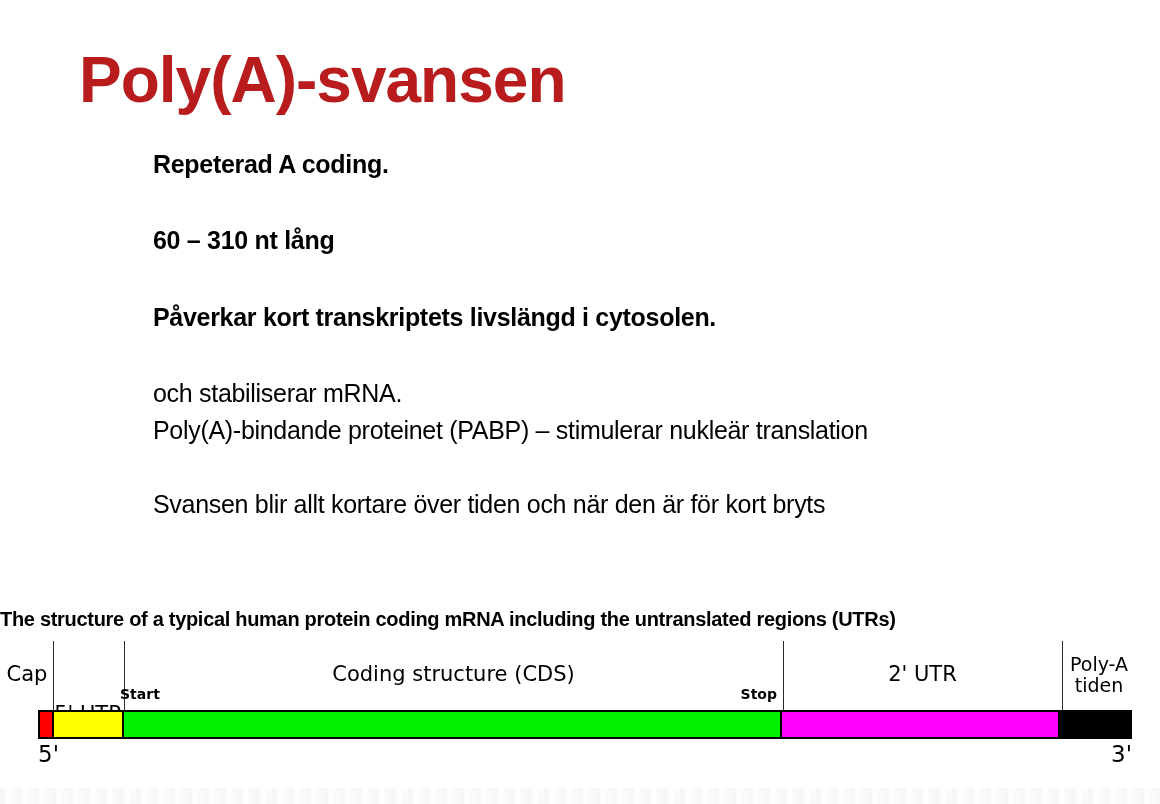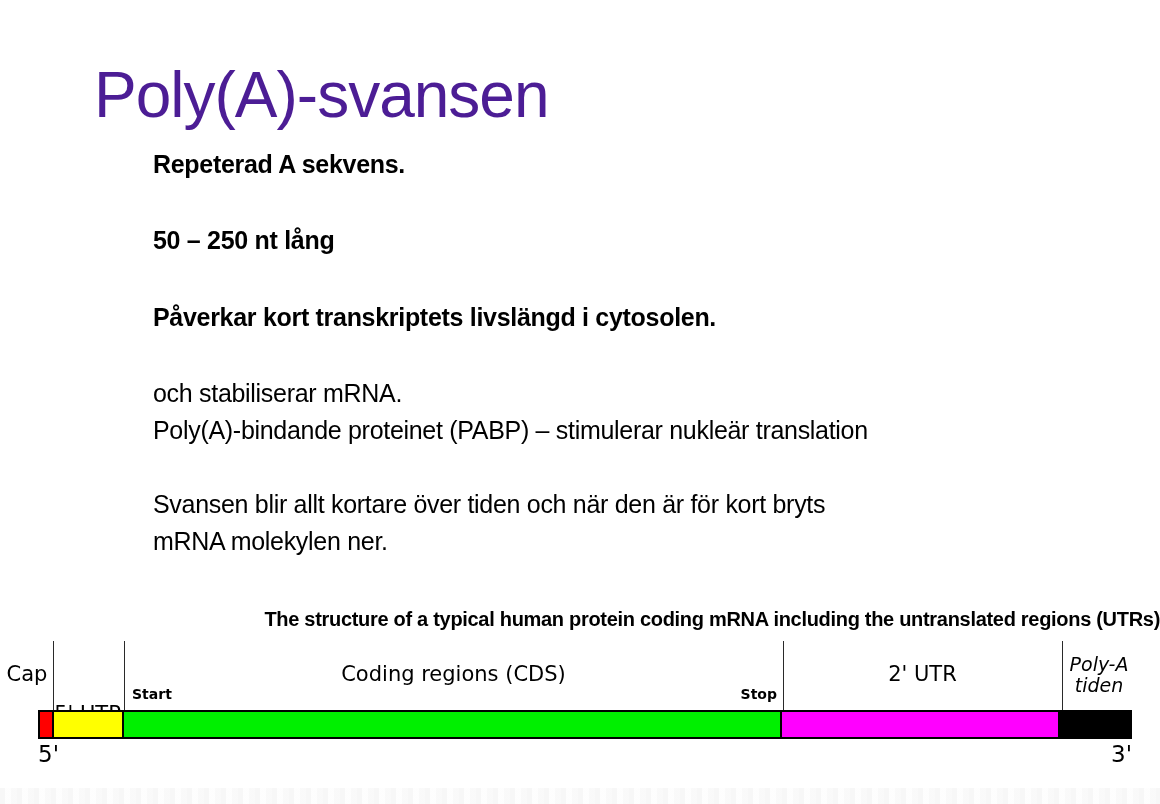--- a/index.html
+++ b/index.html
@@ -6,52 +6,52 @@
   .slide{
     position:relative;
     width:1160px;height:804px;
     background:#ffffff;
     overflow:hidden;
     font-family:"Liberation Sans",sans-serif;
     color:#000000;
   }
   
   .slide-title{
-    position:absolute;left:78px;top:42px;margin:16px;
-    font-size:64px;font-weight:400;letter-spacing:-1px;
-    color:#4c1d95;white-space:nowrap;
+    position:absolute;left:78px;top:42px;margin:1px;
+    font-size:64px;font-weight:700;letter-spacing:-1px;
+    color:#b91c1c;white-space:nowrap;
   }
   
   .para{
     position:absolute;left:153px;margin:0;
     font-size:25px;line-height:37px;letter-spacing:-0.3px;
     white-space:nowrap;
   }
   .para.bold{font-weight:700;}
   .para .text-line{display:block;}
   .p1{top:146px;} .p2{top:222px;} .p3{top:299px;} .p4{top:375px;} .p5{top:486px;}
   
   .figure-caption{
     position:absolute;left:0;top:608px;width:1160px;margin:0;
-    text-align:right;font-size:20px;font-weight:700;letter-spacing:-0.3px;
+    text-align:left;font-size:20px;font-weight:700;letter-spacing:-0.3px;
   }
   .diagram{position:absolute;left:0;top:0;width:1160px;height:804px;
     font-family:"DejaVu Sans",sans-serif;}
   .vline{position:absolute;top:641px;height:69px;width:1px;background:#2a2a2a;}
   .vl-1{left:53px;} .vl-2{left:124px;} .vl-3{left:783px;} .vl-4{left:1062px;}
   .seg-label{position:absolute;top:662px;text-align:center;font-size:21px;white-space:nowrap;}
   .lbl-cap{left:4px;width:46px;}
   .lbl-5utr{left:53px;width:71px;margin-top:40px;}
   .lbl-cds{left:124px;width:659px;}
   .lbl-3utr{left:783px;width:279px;}
   .lbl-polya{position:absolute;left:1062px;width:74px;top:654px;text-align:center;
-    font-size:19px;line-height:21px;font-style:italic;}
+    font-size:19px;line-height:21px;}
   .lbl-polya span{display:block;}
   .marker{position:absolute;top:686px;font-size:14px;font-weight:700;}
-  .marker-start{left:132px;}
+  .marker-start{left:120px;}
   .marker-stop{left:731px;width:46px;text-align:right;}
   .mrna-bar{
     position:absolute;left:38px;top:710px;width:1094px;height:29px;
     display:flex;box-sizing:border-box;border:2px solid #000000;
   }
   .seg{height:100%;border-right:2px solid #000000;box-sizing:border-box;}
   .seg:last-child{border-right:none;flex:1;}
   .seg-cap{width:14px;} .seg-5utr{width:70px;} .seg-cds{width:658px;} .seg-3utr{width:278px;}
   .end-label{position:absolute;top:741px;font-size:23px;}
   .end-5{left:38px;}
@@ -64,49 +64,48 @@
   }
 </style>
 </head>
 <body>
 
 <div class="slide">
 
   <h1 class="slide-title">Poly(A)-svansen</h1>
 
   <p class="para bold p1">
-    <span class="text-line">Repeterad A sekvens.</span>
+    <span class="text-line">Repeterad A coding.</span>
   </p>
   <p class="para bold p2">
-    <span class="text-line">50 – 250 nt lång</span>
+    <span class="text-line">60 – 310 nt lång</span>
   </p>
   <p class="para bold p3">
     <span class="text-line">Påverkar kort transkriptets livslängd i cytosolen.</span>
   </p>
   <p class="para p4">
     <span class="text-line">och stabiliserar mRNA.</span>
     <span class="text-line">Poly(A)-bindande proteinet (PABP) – stimulerar nukleär translation</span>
   </p>
   <p class="para p5">
     <span class="text-line">Svansen blir allt kortare över tiden och när den är för kort bryts</span>
-    <span class="text-line">mRNA molekylen ner.</span>
   </p>
 
   <p class="figure-caption">The structure of a typical human protein coding mRNA including the untranslated regions (UTRs)</p>
 
   <div class="diagram">
 
     <div class="vline vl-1"></div>
     <div class="vline vl-2"></div>
     <div class="vline vl-3"></div>
     <div class="vline vl-4"></div>
 
     <div class="seg-label lbl-cap">Cap</div>
     <div class="seg-label lbl-5utr">5' UTR</div>
-    <div class="seg-label lbl-cds">Coding regions (CDS)</div>
+    <div class="seg-label lbl-cds">Coding structure (CDS)</div>
     <div class="seg-label lbl-3utr">2' UTR</div>
 
     <div class="lbl-polya">
       <span>Poly-A</span>
       <span>tiden</span>
     </div>
 
     <div class="marker marker-start">Start</div>
     <div class="marker marker-stop">Stop</div>
 

